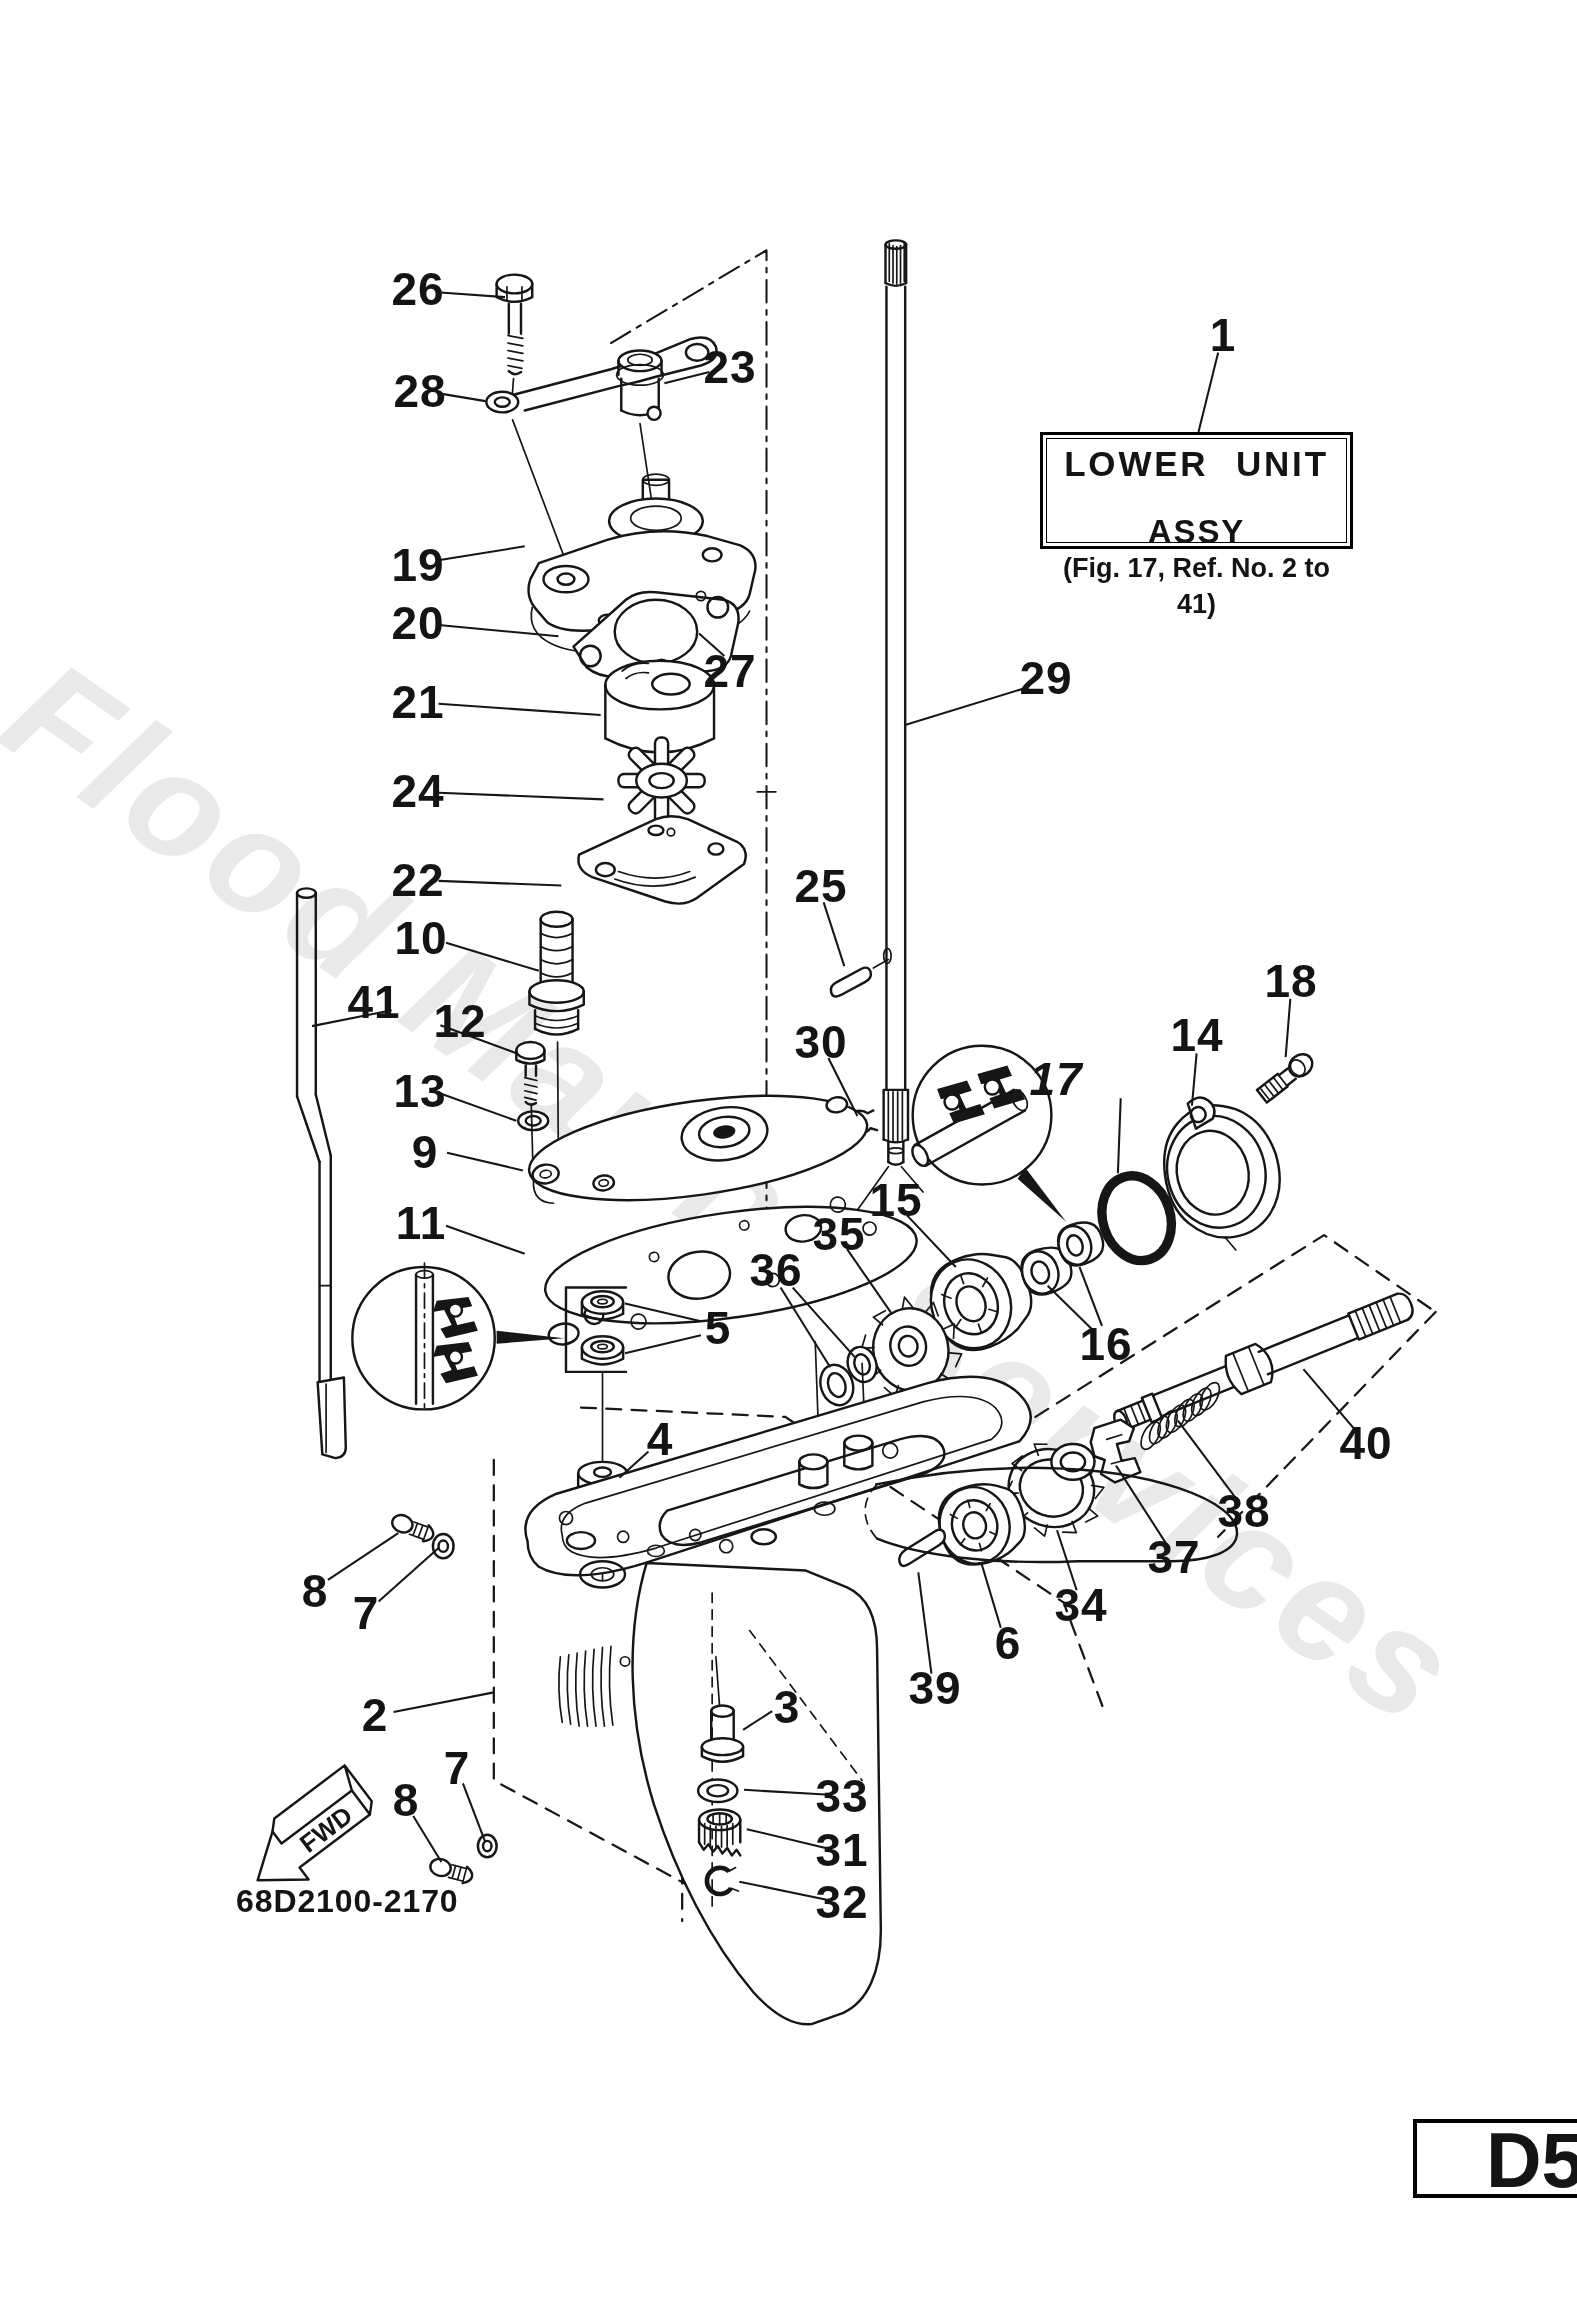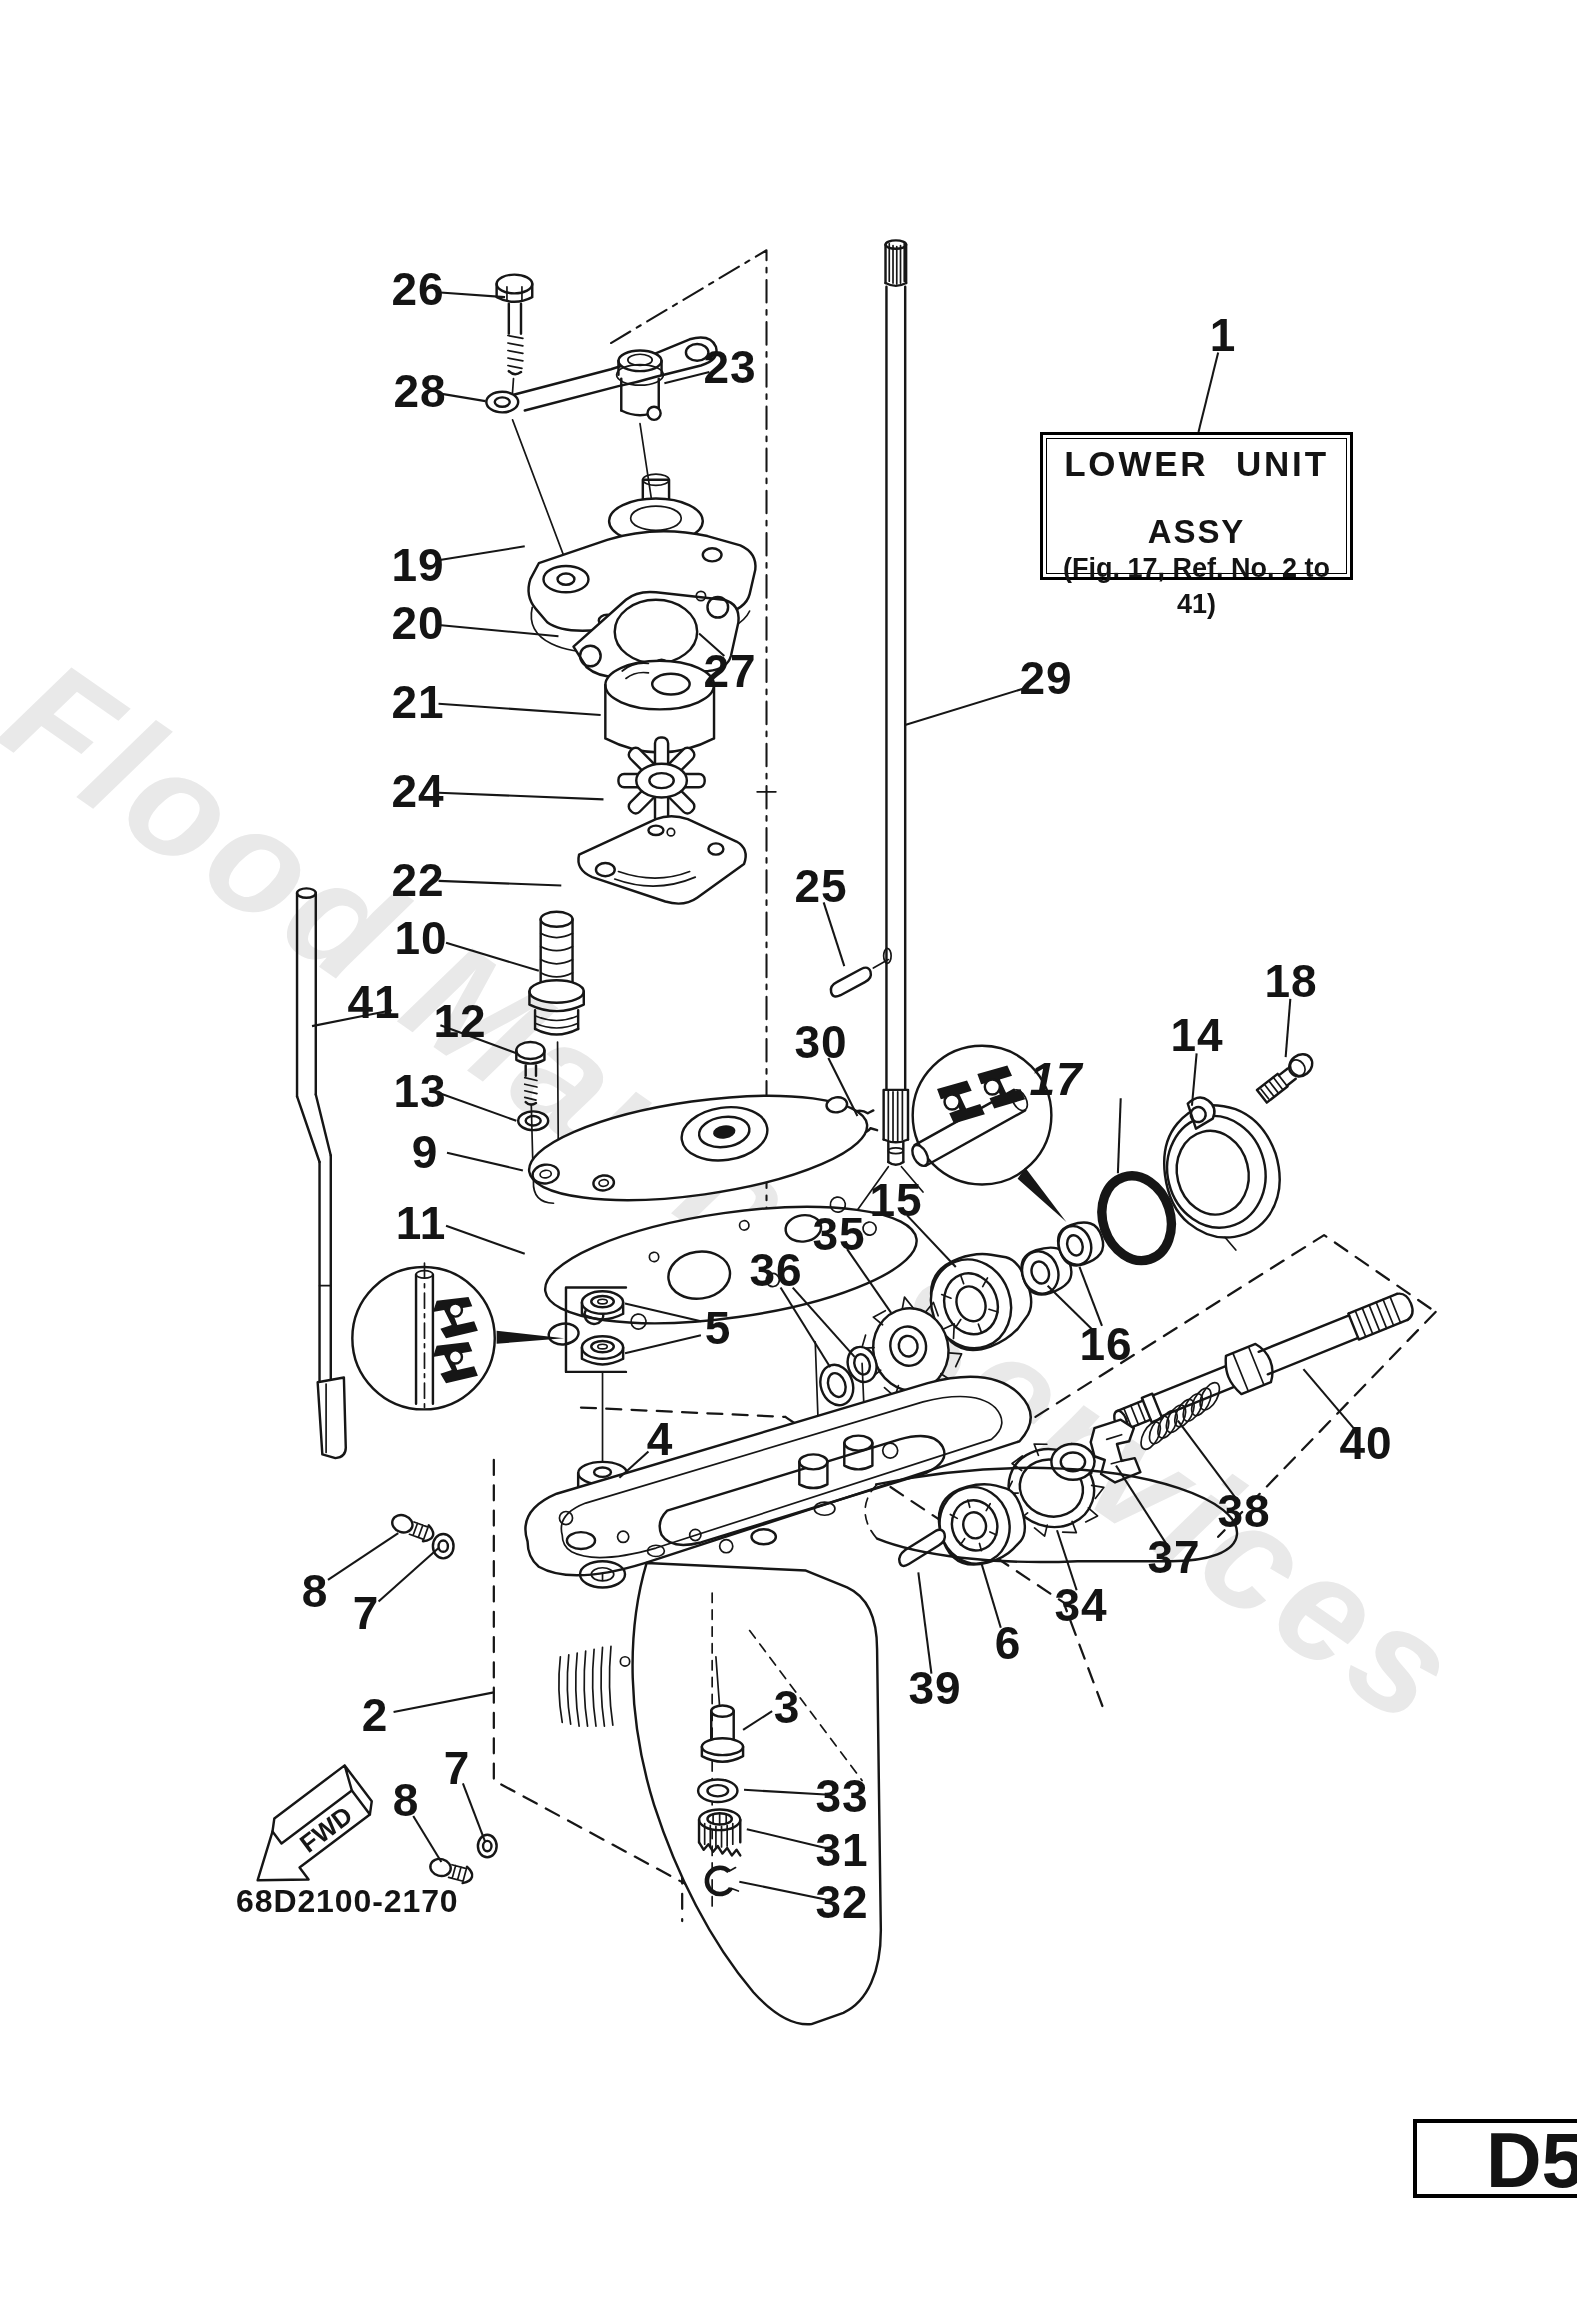--- a/index.html
+++ b/index.html
@@ -16,21 +16,21 @@
   .blk{fill:#161616;stroke:none;}
   .thin{stroke-width:1.8;}
   .dash{stroke-dasharray:16 11;stroke-width:2.4;}
   .dashdot{stroke-dasharray:24 8 5 8;stroke-width:2.2;}
   
   #leader-layer{position:absolute;left:0;top:0;z-index:2;}
   #callout-layer{position:absolute;left:0;top:0;width:100%;height:100%;z-index:3;}
   .callout{position:absolute;transform:translate(-50%,-50%);font-size:46px;font-weight:700;
       color:#141414;letter-spacing:0.9px;}
   
-  #label-box{position:absolute;left:1040px;top:432px;width:313px;height:148px;z-index:3;
+  #label-box{position:absolute;left:1040px;top:432px;width:313px;height:117px;z-index:3;
       border:3.7px solid #000;box-sizing:border-box;background:#fff;}
   #label-box .inner{position:absolute;inset:2.8px;border:1.9px solid #000;text-align:center;
       padding-top:6.6px;box-sizing:border-box;}
   #label-box .l1{font-size:35px;font-weight:700;letter-spacing:2.8px;word-spacing:15px;line-height:37px;}
   #label-box .l2{font-size:33px;font-weight:700;letter-spacing:1.9px;line-height:37px;margin-top:31px;}
   #label-box .l3{font-size:27px;font-weight:700;line-height:36px;}
   
   #drawing-code{position:absolute;left:236px;top:1883px;font-size:32px;font-weight:700;
       letter-spacing:0.9px;z-index:3;}
   

